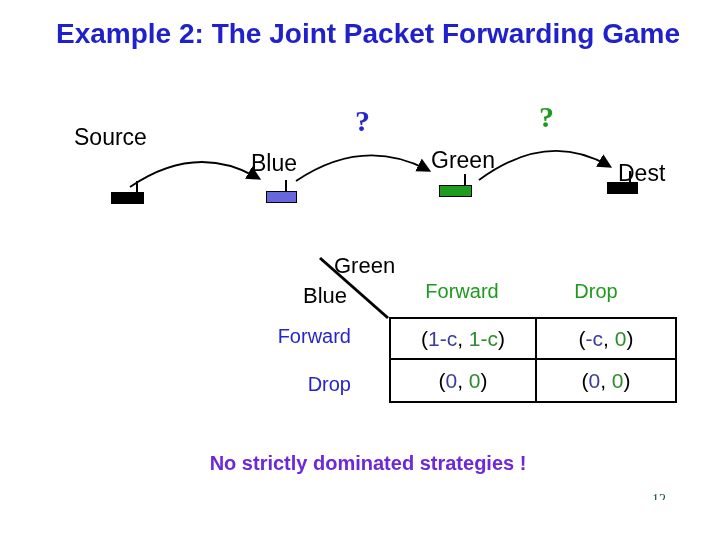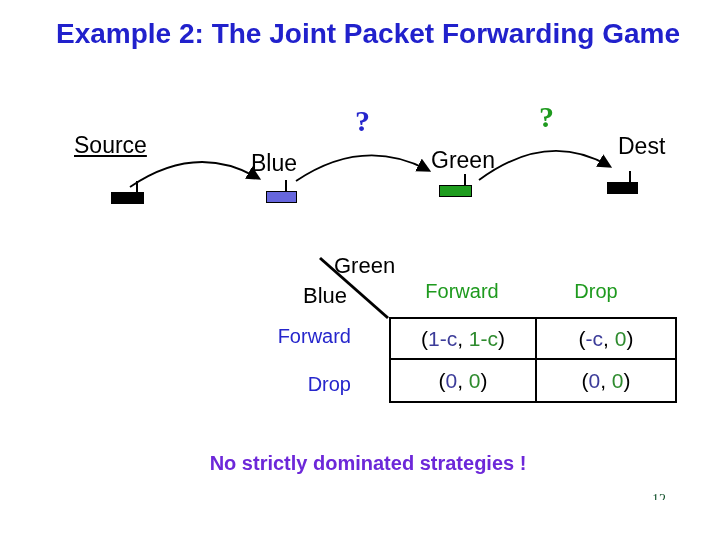--- a/index.html
+++ b/index.html
@@ -8,24 +8,24 @@
     font-family:"Liberation Sans",sans-serif;color:#000;margin-left:8px;
   }
   .abs{position:absolute;}
   .title{
     left:0;top:18px;width:720px;text-align:center;
     font-size:28px;font-weight:bold;color:var(--title-blue,#2121CC);
     letter-spacing:0px;white-space:nowrap;
   }
   .overlay{position:absolute;left:0;top:0;width:720px;height:540px;pointer-events:none;}
   .node-label{font-size:23px;color:#000;white-space:nowrap;}
-  #lbl-source{left:66px;top:132px;text-decoration:underline;}
+  #lbl-source{left:66px;top:124px;}
   #lbl-blue{left:243px;top:150px;}
   #lbl-green{left:423px;top:147px;}
-  #lbl-dest{left:610px;top:133px;}
+  #lbl-dest{left:610px;top:160px;}
   .qmark{font-family:"Liberation Serif",serif;font-weight:bold;font-size:30px;line-height:30px;}
   #q-blue{left:347px;top:106px;color:var(--blue-text,#2222CC);}
   #q-green{left:531px;top:102px;color:var(--green-text,#1E9A1E);}
   .device{border:1px solid #000;box-sizing:border-box;}
   #dev-source{left:103px;top:192px;width:33px;height:12px;background:#000;}
   #dev-blue{left:258px;top:191px;width:31px;height:12px;background:var(--blue-device,#6666DD);}
   #dev-green{left:431px;top:185px;width:33px;height:12px;background:var(--green-device,#1E9C1E);}
   #dev-dest{left:599px;top:182px;width:31px;height:12px;background:#000;}
   .antenna{width:2px;background:#000;}
   #ant-source{left:128px;top:181px;height:11px;}

